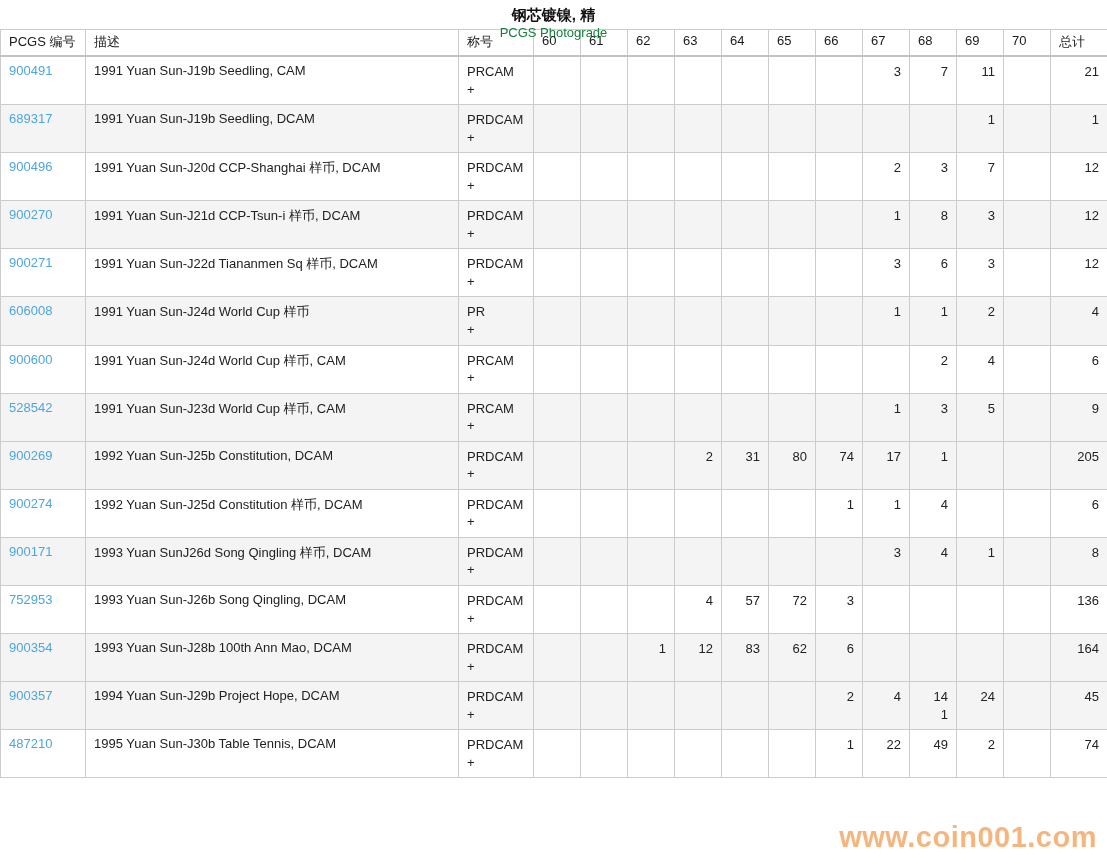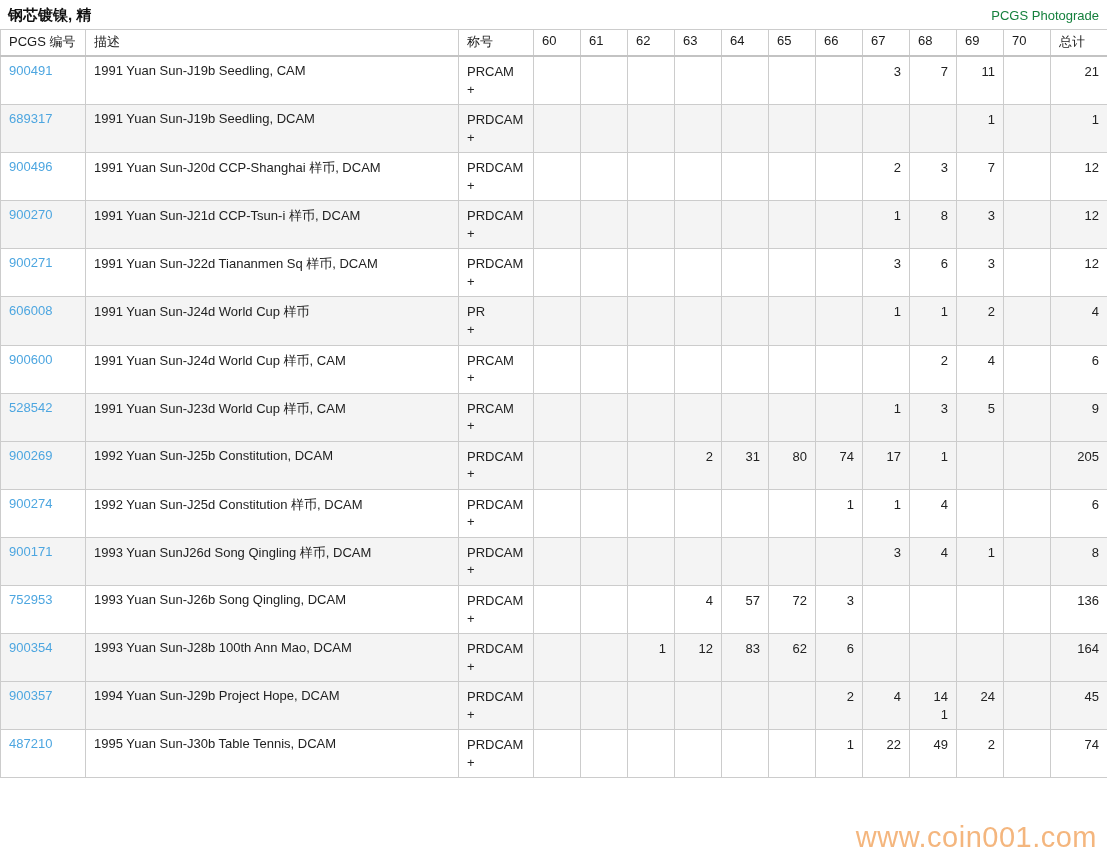--- a/index.html
+++ b/index.html
@@ -6,21 +6,21 @@
   html, body {
     width: 1107px; height: 866px; overflow: hidden;
     background: #ffffff;
     font-family: "Liberation Sans", "DejaVu Sans", sans-serif;
     color: #222;
   }
   .page { position: relative; width: 1107px; height: 866px; }
 
   .top-bar {
     display: flex; justify-content: space-between; align-items: center;
-    padding: 6px 8px 5px 8px; height: 29px;
+    padding: 6px 8px 5px 8px; height: 29px; flex-direction: column;
   }
   .section-title { font-size: 15px; font-weight: bold; color: #111; }
   .photograde-link { font-size: 13px; color: #15803d; text-decoration: none; cursor: pointer; }
 
   table.pop {
     width: 1107px; border-collapse: collapse; table-layout: fixed;
     border-top: 1px solid #cccccc;
   }
   table.pop th, table.pop td {
     border: 1px solid #cccccc;
@@ -44,21 +44,21 @@
   td.col-num a { color: #4da6e0; text-decoration: none; cursor: pointer; font-size: 13px; }
   td.col-desc { text-align: left; color: #222; }
   td.col-desig { text-align: left; color: #222; white-space: pre-line; line-height: 1.35; }
   td.col-grade, td.col-total {
     text-align: right; color: #222; white-space: pre-line; line-height: 1.35;
   }
 
   .watermark {
     position: absolute;
     right: 10px; bottom: 12px;
-    font-size: 29px; font-weight: normal;
+    font-size: 29px; font-weight: bold;
     color: #f2a45e; opacity: 0.8;
     letter-spacing: 0.5px;
     pointer-events: none;
     z-index: 5;
     margin-left: 46px;
   }
 </style>
 </head>
 <body>
 

